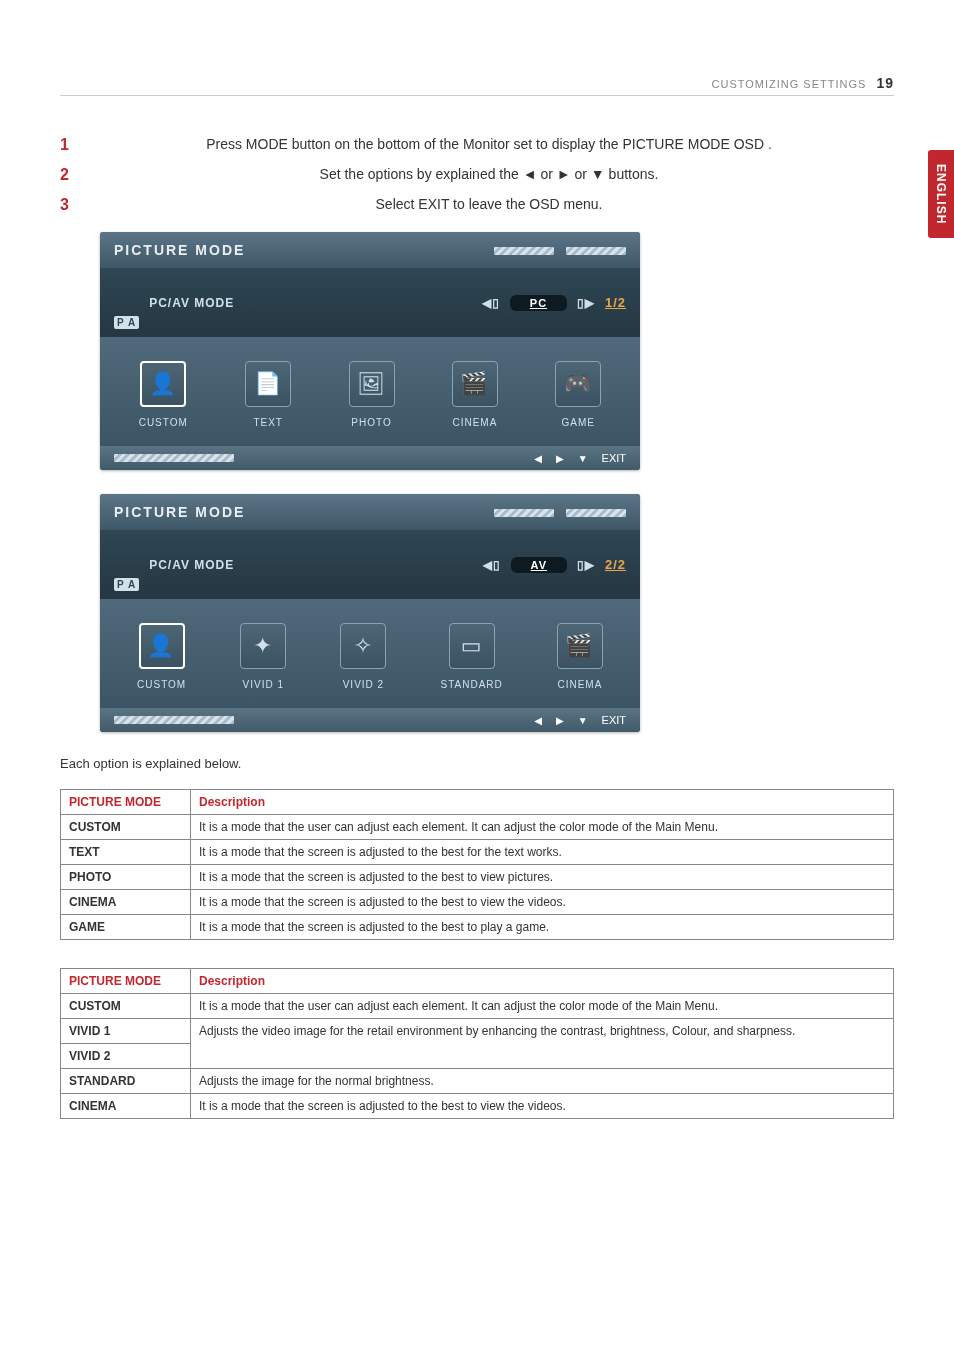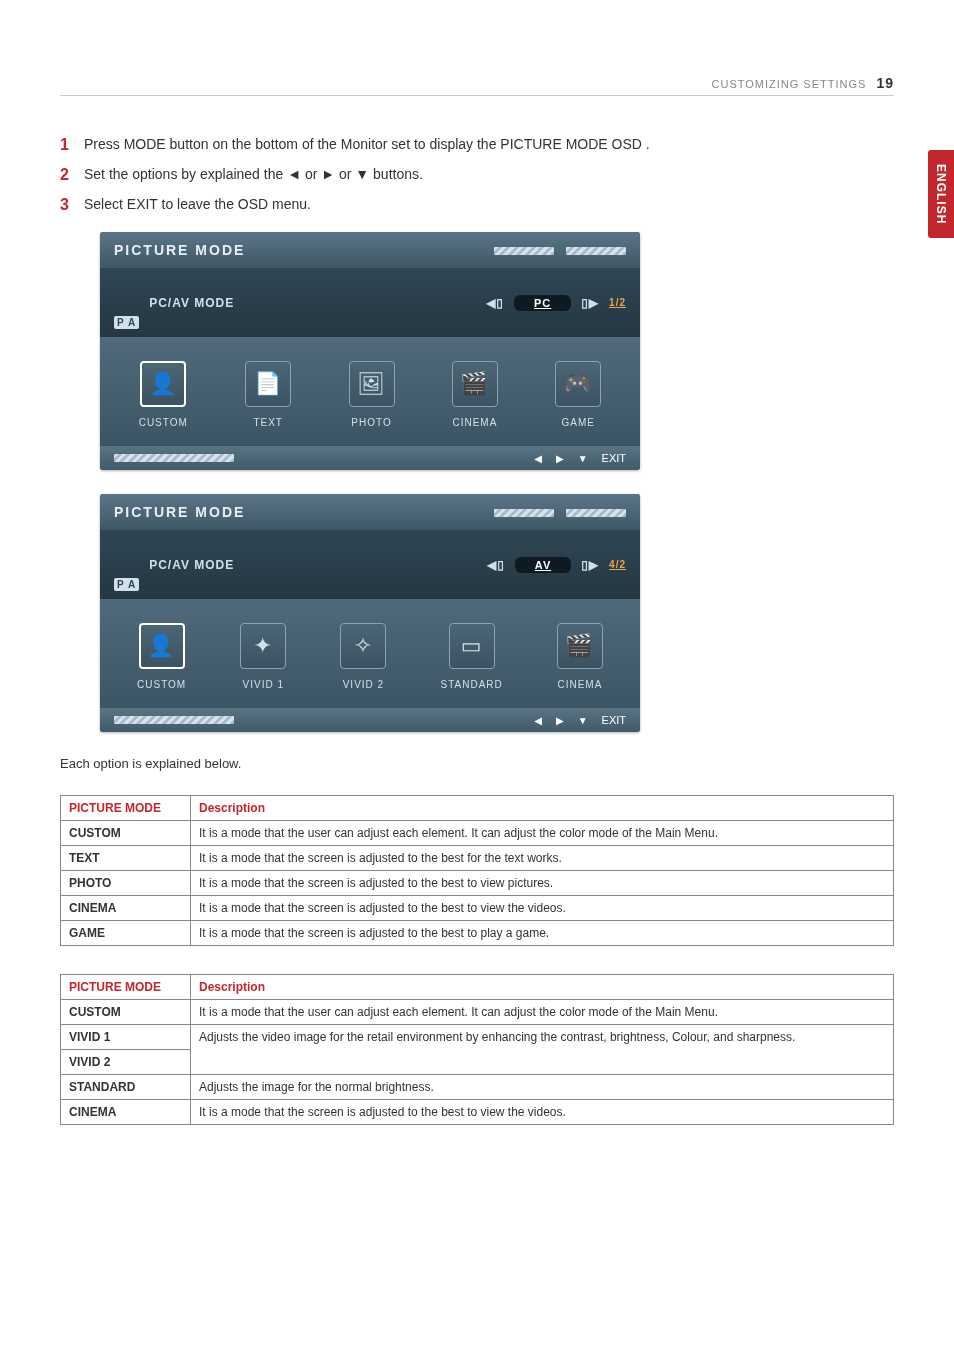--- a/index.html
+++ b/index.html
@@ -3,40 +3,40 @@
 <meta charset="utf-8">
 <style>
   * { box-sizing: border-box; margin: 0; padding: 0; }
   body { font-family: Arial, Helvetica, sans-serif; background: #fff; color: #333; width: 954px; }
   .page { padding: 40px 60px 40px 60px; position: relative; }
   .header-line { text-align: right; font-size: 11px; color: #888; letter-spacing: 1px; margin-bottom: 4px; margin-top: 35px; }
   .header-line .pnum { color: #333; font-weight: bold; font-size: 14px; margin-left: 6px; }
   .thin-rule { border: none; border-top: 1px solid #ccc; margin-bottom: 40px; }
   .side-tab { position: absolute; right: 0; top: 150px; background: #c1272d; color: #fff; padding: 14px 6px; font-size: 12px; font-weight: bold; writing-mode: vertical-rl; letter-spacing: 1px; border-radius: 3px 0 0 3px; }
   h1.title { color: #c1272d; font-size: 26px; font-weight: bold; margin-bottom: 24px; }
-  ol.steps { list-style: none; counter-reset: step; margin-bottom: 20px; }
+  ol.steps { list-style: none; counter-reset: step; margin-bottom: 20px; text-align: center; }
   ol.steps li { counter-increment: step; font-size: 14px; margin-bottom: 14px; padding-left: 24px; position: relative; }
   ol.steps li::before { content: counter(step); position: absolute; left: 0; color: #c1272d; font-weight: bold; font-size: 16px; }
 
   .osd { width: 540px; margin: 12px 0 24px 40px; background: #4a6374; border-radius: 3px; overflow: hidden; box-shadow: 0 1px 3px rgba(0,0,0,.3); }
   .osd-title { background: linear-gradient(180deg,#5c7586 0,#3f5868 100%); color: #e8eef3; font-size: 14px; font-weight: bold; letter-spacing: 2px; padding: 10px 14px; position: relative; }
   .osd-title::after { content:""; }
   .osd-row { background: linear-gradient(180deg,#2f4653 0,#243742 100%); display: flex; align-items: center; padding: 8px 14px; color: #cfe0ea; font-size: 12px; font-weight: bold; letter-spacing: 1px; gap: 10px; }
   .pa-box { background:#d2e0ea; color:#2f4653; font-size:10px; font-weight:bold; padding:1px 3px; border-radius:2px;margin-top:40px; }
   .arrow-btn { color:#cfe0ea; font-size:12px; }
   .val-box { background:#0e1a22; color:#fff; padding:2px 20px; border-radius:6px; font-size:11px; letter-spacing:1px; text-decoration: underline; }
-  .page-ind { margin-left:auto; color:#e8a64a; font-size:10px; text-decoration: underline; }
+  .page-ind { margin-left:auto; color:#e8a64a; font-size:13px; text-decoration: underline; }
   .osd-body { display:flex; justify-content: space-around; padding: 24px 10px 18px; background: linear-gradient(180deg,#516a7b 0,#3c5565 100%); }
   .tile { display:flex; flex-direction:column; align-items:center; color:#cfe0ea; font-size:10px; letter-spacing:1px; gap:10px; }
   .tile .box { width:46px; height:46px; border:1px solid #8aa3b2; border-radius:4px; display:flex; align-items:center; justify-content:center; font-size:22px; color:#cfe0ea; background: linear-gradient(180deg,#4d6676,#3a5261); }
   .tile.active .box { border:2px solid #fff; }
   .osd-foot { background: linear-gradient(180deg,#5a7483,#415a6a); display:flex; justify-content:flex-end; align-items:center; gap:14px; padding:6px 14px; color:#fff; font-size:11px; }
   .osd-foot .tri { font-size:10px; }
 
-  .subtext { font-size:13px; margin: 6px 0 24px; }
+  .subtext { font-size:13px; margin: 6px 0 18px; }
   table.desc { width: 100%; border-collapse: collapse; font-size: 12px; margin-bottom: 28px; }
   table.desc th, table.desc td { border:1px solid #888; padding:5px 8px; text-align:left; vertical-align: top; }
   table.desc th { color:#c1272d; font-weight:bold; background:#fff; }
   table.desc td.mode { font-weight:bold; width:130px; }
   .hatch { display:inline-block; width:60px; height:8px; background: repeating-linear-gradient(135deg,#d7e2ea 0,#d7e2ea 3px,#a8bccb 3px,#a8bccb 6px); border-radius:1px; vertical-align:middle; }
 </style>
 </head>
 <body>
 
 <div class="page">
@@ -105,21 +105,21 @@
       <span>PICTURE  MODE</span>
       <span style="float:right"><span class="hatch"></span>&nbsp;&nbsp;<span class="hatch"></span></span>
     </div>
     <div class="osd-row">
       <span class="pa-box">P A</span>
       <span>PC/AV  MODE</span>
       <span style="flex:1"></span>
       <span class="arrow-btn">◀▯</span>
       <span class="val-box">AV</span>
       <span class="arrow-btn">▯▶</span>
-      <span class="page-ind">4/2</span>
+      <span class="page-ind">2/2</span>
     </div>
     <div class="osd-body" id="osd2-tiles">
         <div class="tile active">
           <div class="box">👤</div>
           <span>CUSTOM</span>
         </div>
         <div class="tile">
           <div class="box">✦</div>
           <span>VIVID 1</span>
         </div>

